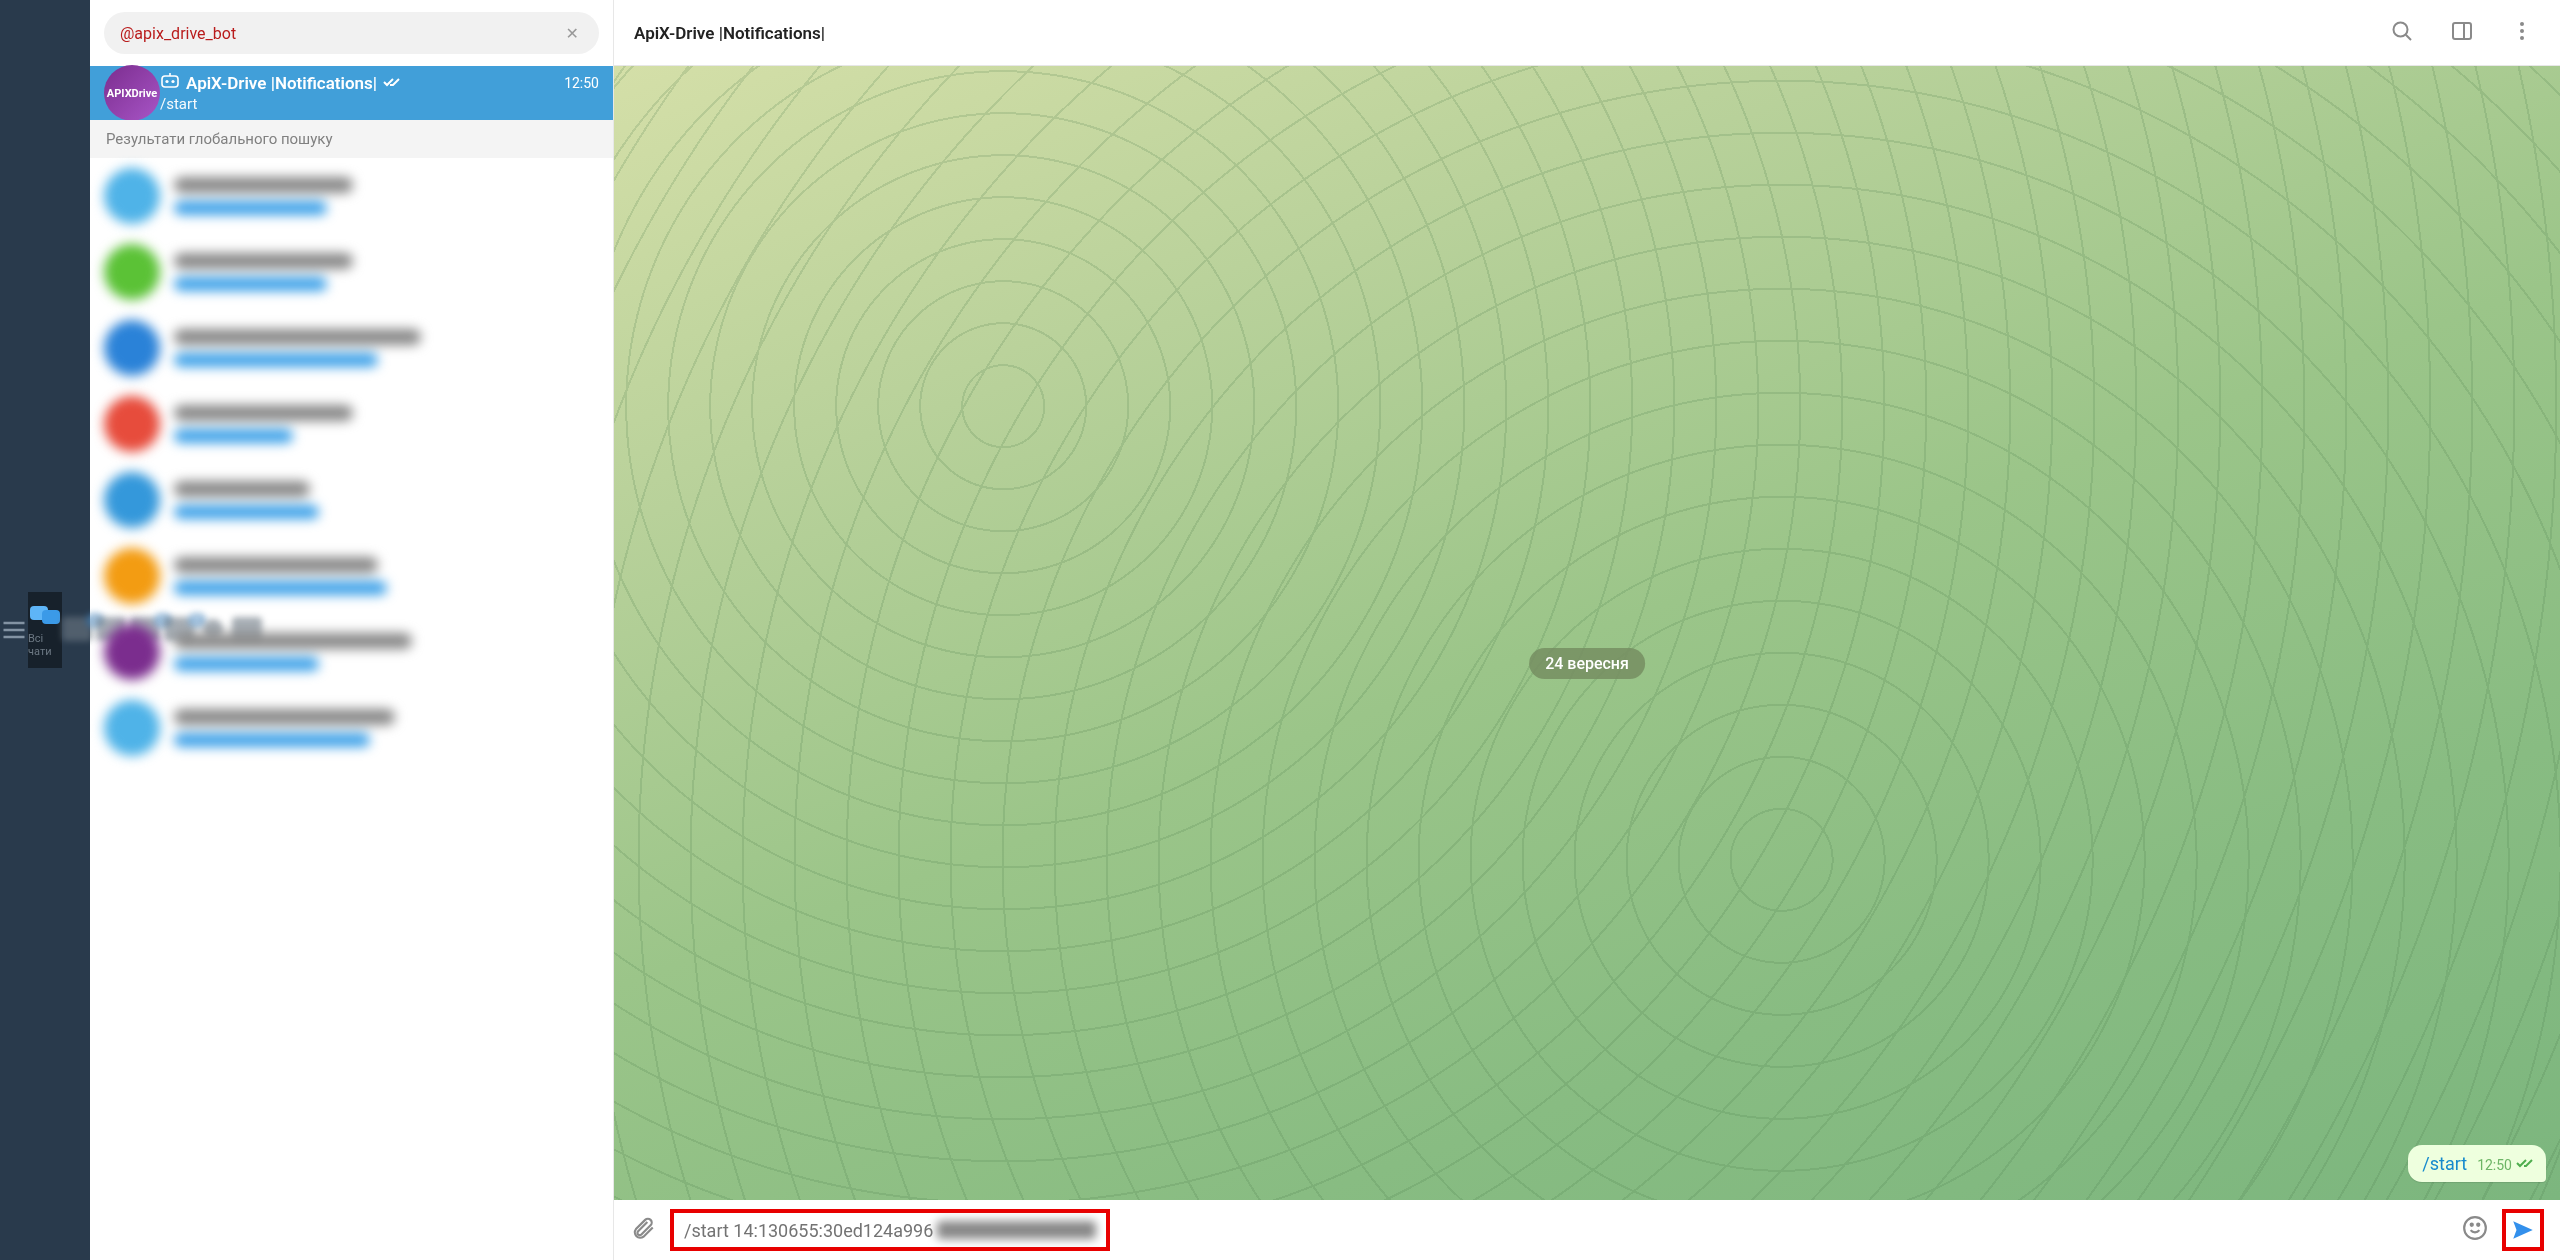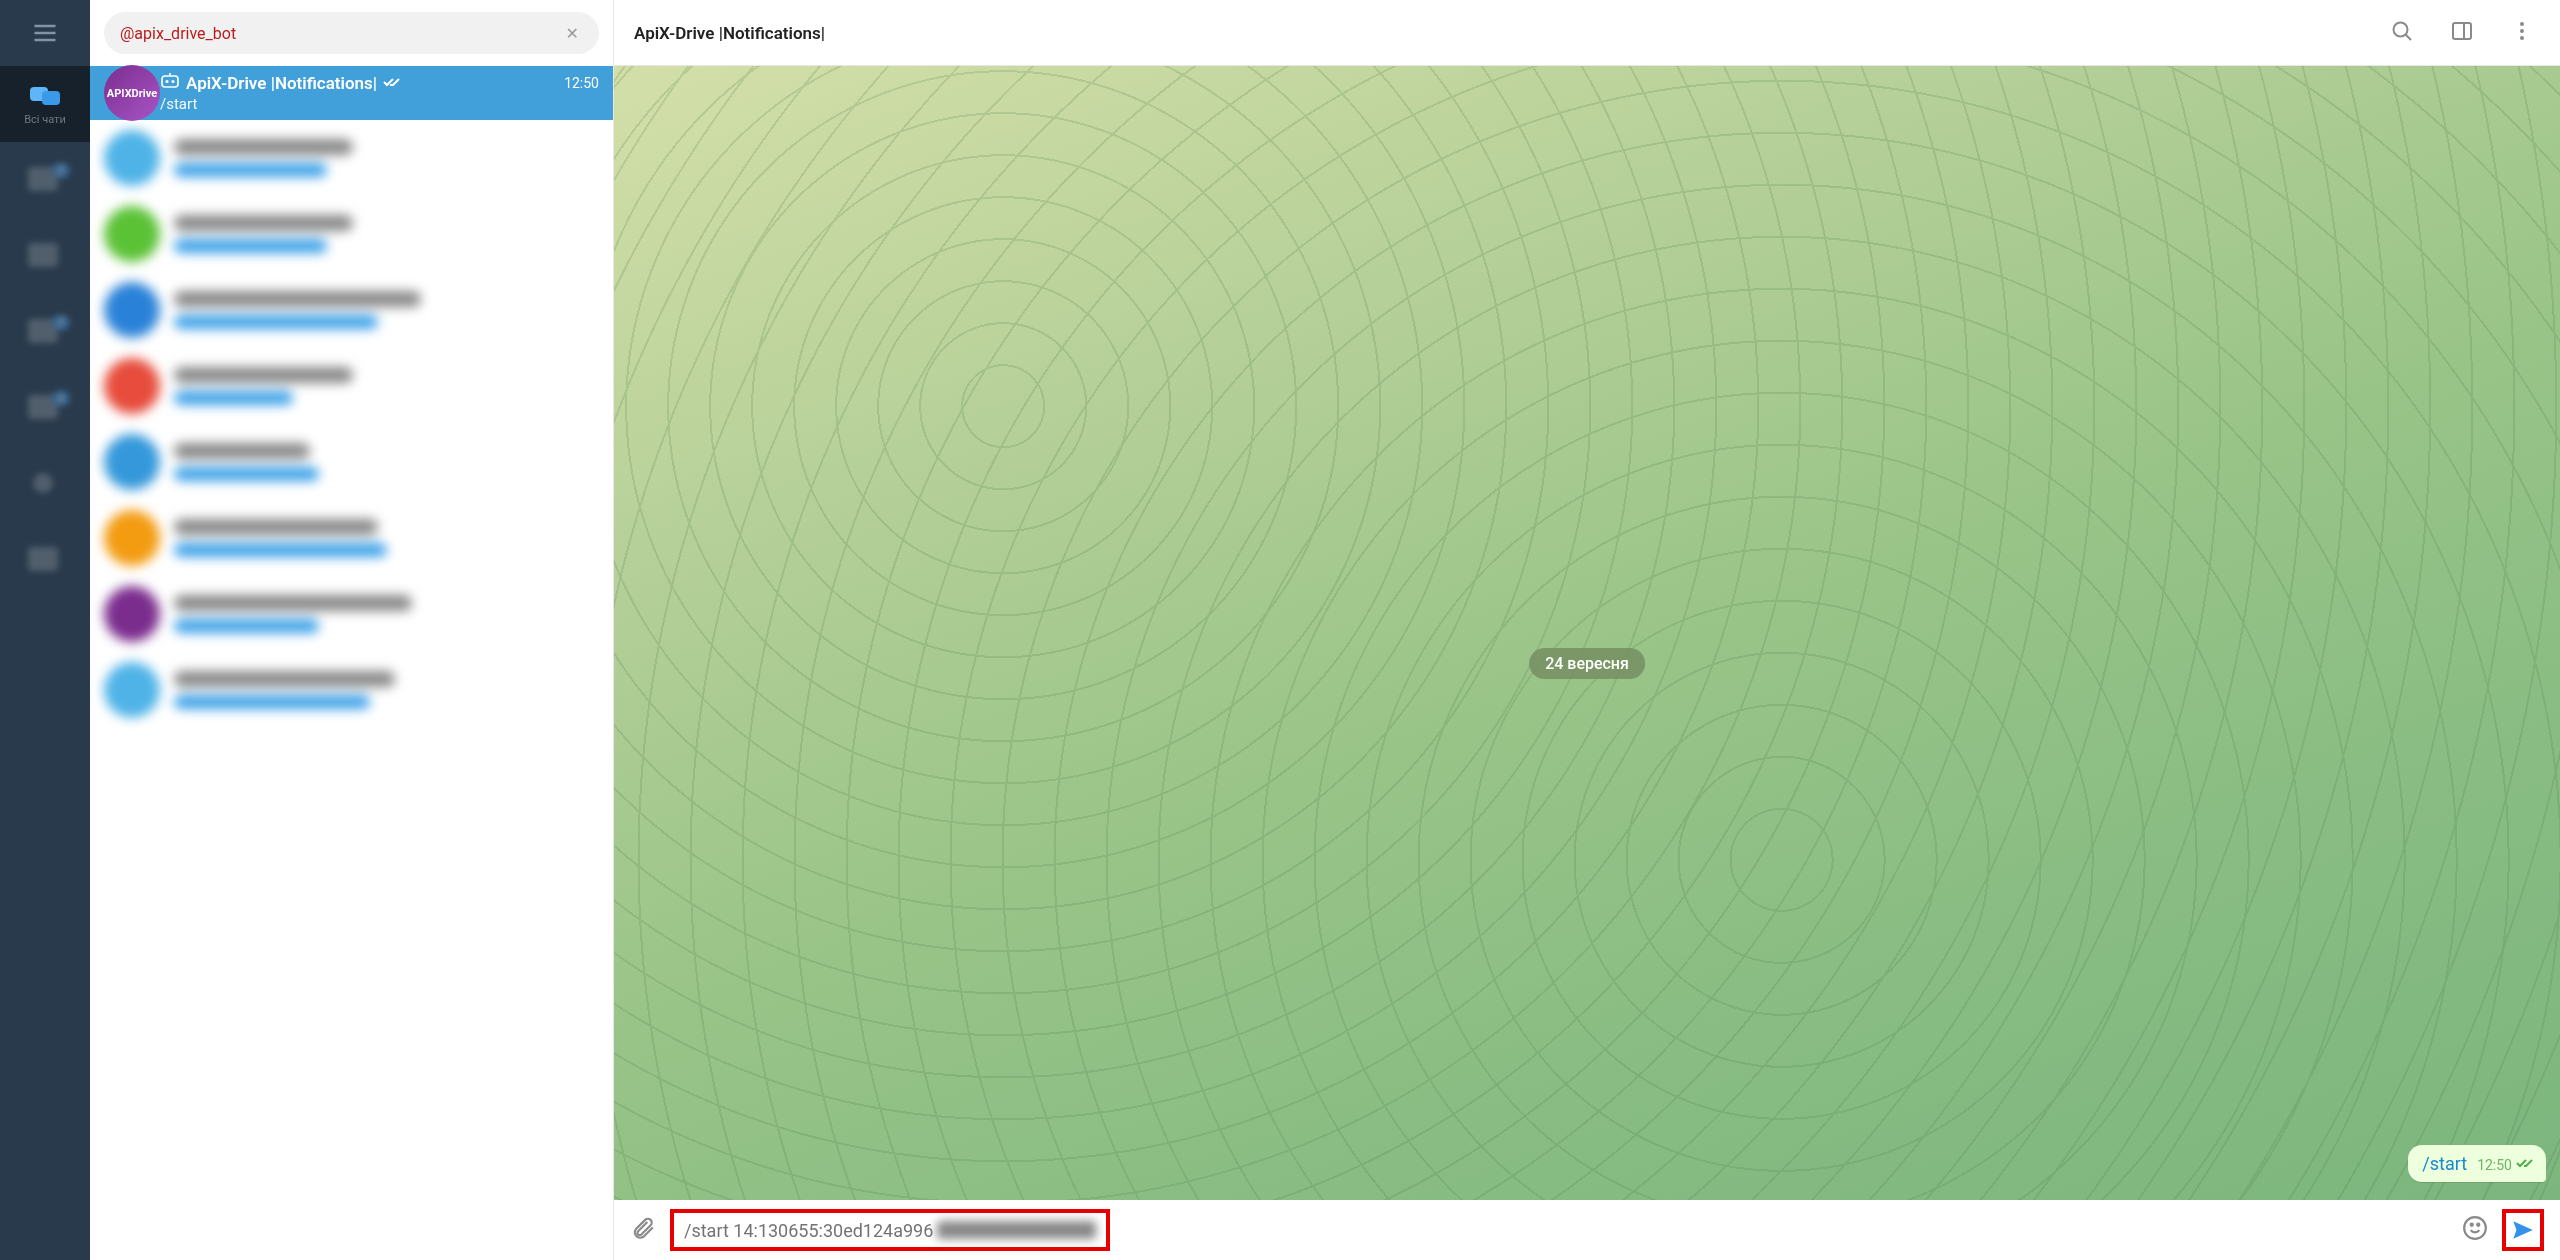--- a/index.html
+++ b/index.html
@@ -1,19 +1,19 @@
 <!DOCTYPE html>
 <html><head>
 <meta charset="utf-8">
 <style>
 * { margin: 0; padding: 0; box-sizing: border-box; font-family: -apple-system, BlinkMacSystemFont, 'Segoe UI', Roboto, sans-serif; }
 body { overflow: hidden; width: 2560px; height: 1260px; display: flex; background: #fff; }
 
 
-.folders { width: 90px; background: #293a4c; display: flex; flex-direction: column; align-items: center; padding-top: 0; }
+.folders { width: 90px; background: #293a4c; display: flex; flex-direction: row; align-items: center; padding-top: 0; }
 .folders .menu-btn { width: 90px; height: 66px; display: flex; align-items: center; justify-content: center; cursor: pointer; }
 .folders .menu-btn svg { width: 28px; height: 28px; }
 .folders .folder-item { width: 90px; height: 76px; display: flex; flex-direction: column; align-items: center; justify-content: center; gap: 4px; cursor: pointer; position: relative; filter: blur(3px); opacity: 0.6; }
 .folders .folder-item.active { background: #17212b; filter: none; opacity: 1; }
 .folders .folder-item .icon { width: 34px; height: 26px; position: relative; }
 .folders .folder-item .label { font-size: 11px; color: #6c7883; }
 .folders .folder-item .badge { position: absolute; top: -4px; right: -8px; background: #4082bc; color: #fff; border-radius: 10px; padding: 1px 6px; font-size: 11px; }
 
 
 .chatlist { width: 524px; background: #fff; display: flex; flex-direction: column; border-right: 1px solid #e7e7e7; }
@@ -145,20 +145,21 @@
           <svg width="20" height="14" viewBox="0 0 20 14">
               <path d="M1 7l3 3L10 4M7 10l3 0L16 4" fill="none" stroke="#fff" stroke-width="2"></path>
             </svg>
         </span>
         <span class="time">12:50</span>
       </div>
       <div class="subtitle">/start</div>
     </div>
   </div>
 
+  <div class="section-header">Результати глобального пошуку</div>
 
   <div class="blurred-item">
       <div class="avatar" style="background:#4fb3e8"></div>
       <div class="lines">
         <div class="line1"></div>
         <div class="line2"></div>
       </div>
     </div>
   <div class="blurred-item">
       <div class="avatar" style="background:#5bc236"></div>

